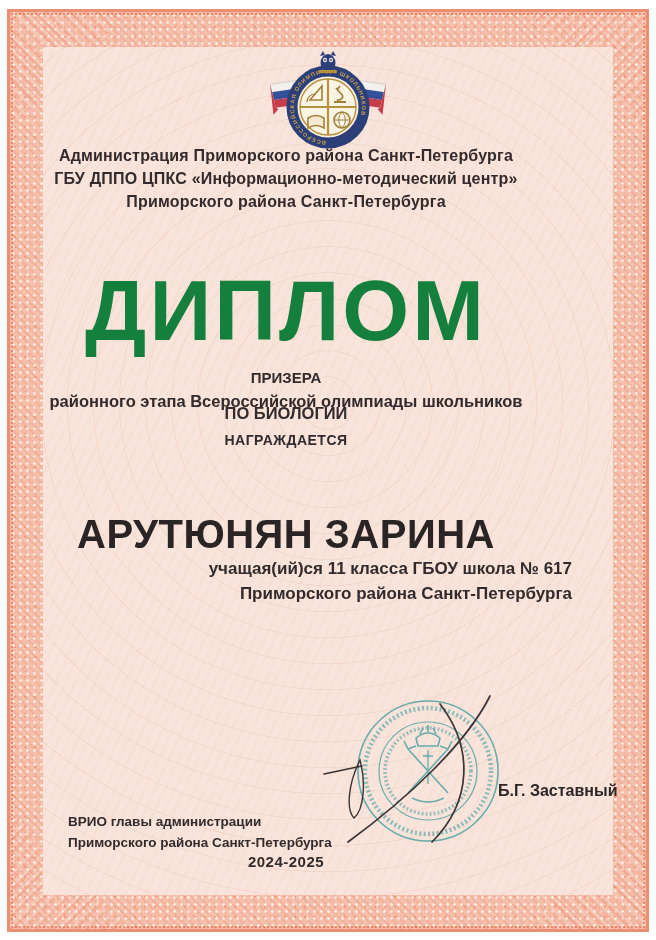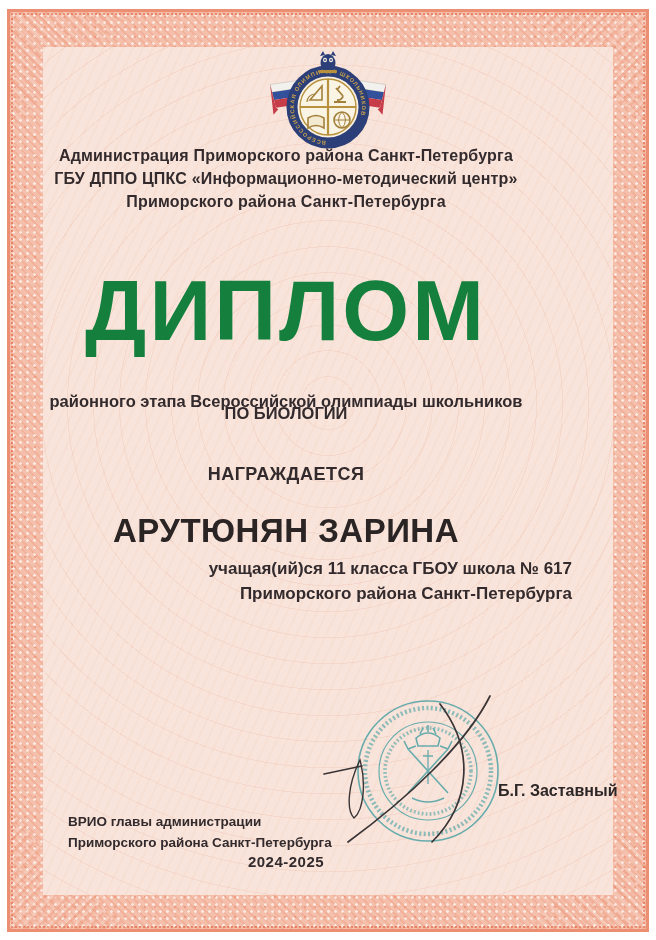--- a/index.html
+++ b/index.html
@@ -28,22 +28,22 @@
   .corner.bl{bottom:0;left:0;clip-path:polygon(0 0,0 100%,100% 100%);
           background:repeating-linear-gradient(-45deg, rgba(236,150,120,.55) 0 3px, rgba(255,255,255,.25) 3px 6px, transparent 6px 9px);}
   .corner.br{bottom:0;right:0;clip-path:polygon(100% 0,100% 100%,0 100%);}
   
   .abs{position:absolute;left:0;width:572px;text-align:center;color:#322a2c;}
   .org{top:144px;font-size:16px;font-weight:bold;line-height:23px;letter-spacing:.2px;}
   .title{top:224px;font-size:86px;font-weight:bold;color:#15803d;letter-spacing:3px;line-height:1.1;margin-top:39px;}
   .award1{top:367px;font-size:15px;font-weight:bold;line-height:22px;}
   .award2{top:390px;font-size:16.5px;font-weight:bold;line-height:23px;}
   .award3{top:402px;font-size:16.5px;font-weight:bold;line-height:23px;}
-  .awarded{top:464px;font-size:18px;font-weight:bold;letter-spacing:.5px;}
-  .rname{top:512px;font-size:33px;font-weight:bold;color:#2a2425;letter-spacing:.5px;}
+  .awarded{top:432px;font-size:14px;font-weight:bold;letter-spacing:.5px;}
+  .rname{top:512px;font-size:40px;font-weight:bold;color:#2a2425;letter-spacing:.5px;}
   .school{top:556px;font-size:17px;font-weight:bold;line-height:25px;text-align:right;}
   .sigblock{position:absolute;left:68px;top:779px;text-align:left;color:#322a2c;
             font-size:13.5px;font-weight:bold;line-height:21px;margin-top:32px;}
   .signer{position:absolute;left:498px;top:782px;text-align:left;color:#2c2627;
           font-size:16px;font-weight:bold;}
   .year{top:853px;font-size:15px;font-weight:bold;letter-spacing:.5px;}
   .emblem{position:absolute;left:258px;top:50px;}
   .stampwrap{position:absolute;left:320px;top:686px;}
 </style>
 </head>
@@ -109,20 +109,21 @@
   </div>
 
   <div class="abs org">
     <div>Администрация Приморского района Санкт-Петербурга</div>
     <div>ГБУ ДППО ЦПКС «Информационно-методический центр»</div>
     <div>Приморского района Санкт-Петербурга</div>
   </div>
 
   <div class="abs title">ДИПЛОМ</div>
 
+  <div class="abs award1">ПРИЗЕРА</div>
   <div class="abs award2">районного этапа Всероссийской олимпиады школьников</div>
   <div class="abs award3">ПО БИОЛОГИИ</div>
   <div class="abs awarded">НАГРАЖДАЕТСЯ</div>
 
   <div class="abs rname">АРУТЮНЯН ЗАРИНА</div>
   <div class="abs school">
     <div>учащая(ий)ся 11 класса ГБОУ школа № 617</div>
     <div>Приморского района Санкт-Петербурга</div>
   </div>
 

